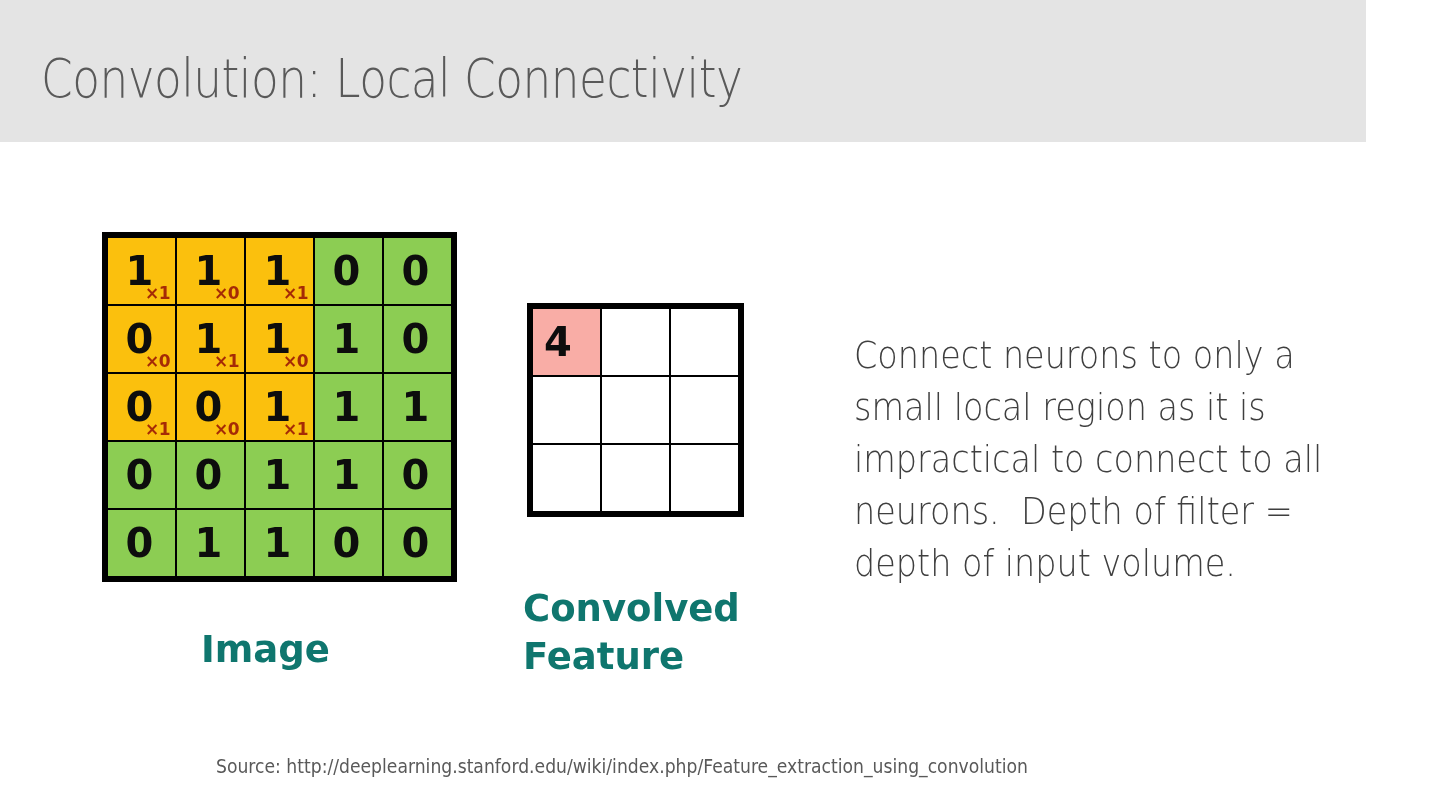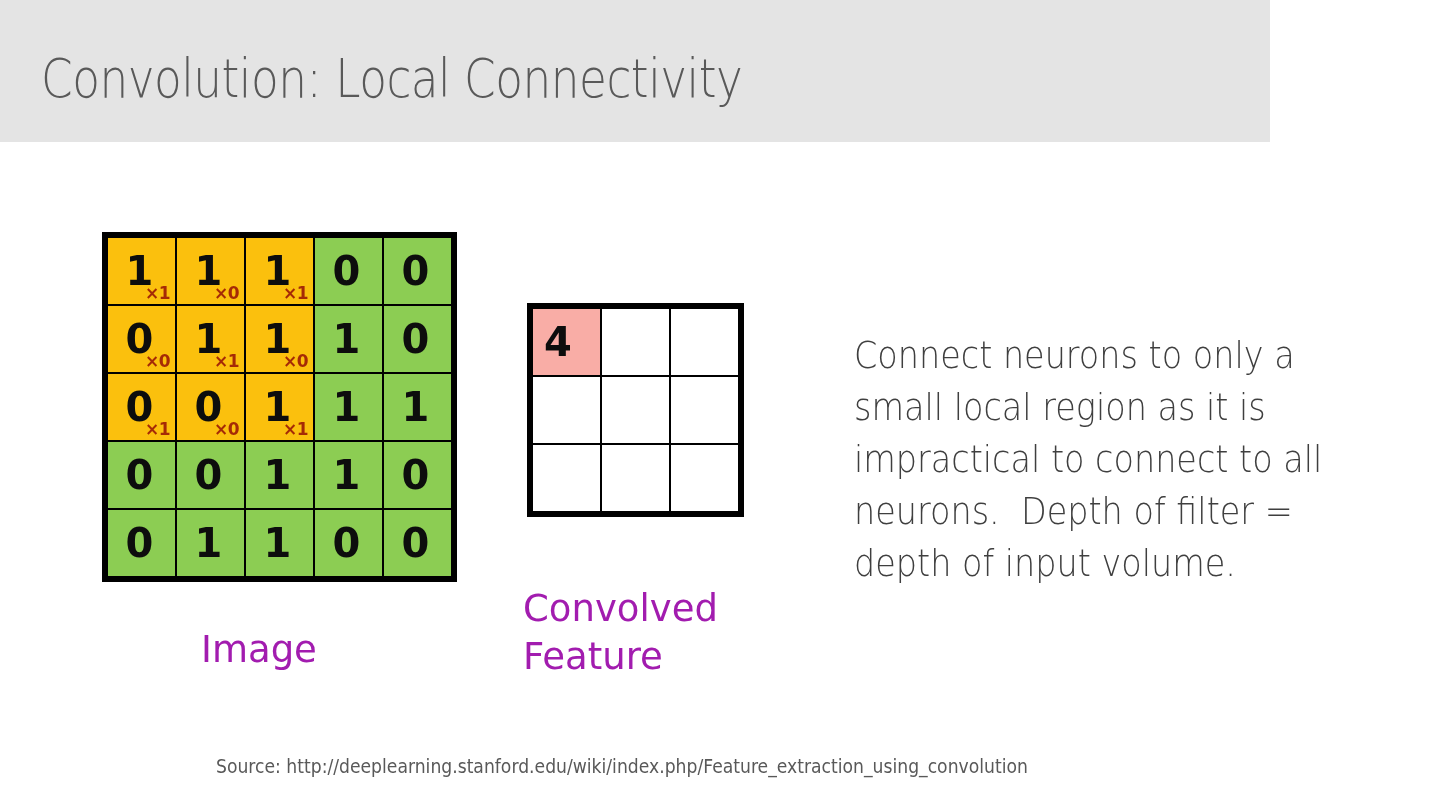--- a/index.html
+++ b/index.html
@@ -15,21 +15,21 @@
     overflow: hidden;
     font-family: "Liberation Sans", sans-serif;
     -webkit-font-smoothing: antialiased;
   }
 
   
   #title-band {
     position: absolute;
     left: 0;
     top: 0;
-    width: 1270px;
+    width: 1366px;
     height: 142px;
     background: #e4e4e4;
   }
   #slide-title {
     position: absolute;
     left: 41px;
     top: 52px;
     font-family: "DejaVu Sans", sans-serif;
     font-size: 54px;
     font-weight: 300;
@@ -118,22 +118,22 @@
     line-height: 64px;
     display: block;
     padding-left: 11px;
   }
 
   
   .fig-caption {
     position: absolute;
     font-family: "DejaVu Sans", sans-serif;
     font-size: 37px;
-    font-weight: 400;
-    color: #a21caf;
+    font-weight: 700;
+    color: #0f766e;
     line-height: 48px;
     white-space: pre-line;
   }
   #caption-image {
     left: 201px;
     top: 626px;
   }
   #caption-feature {
     left: 523px;
     top: 585px;

